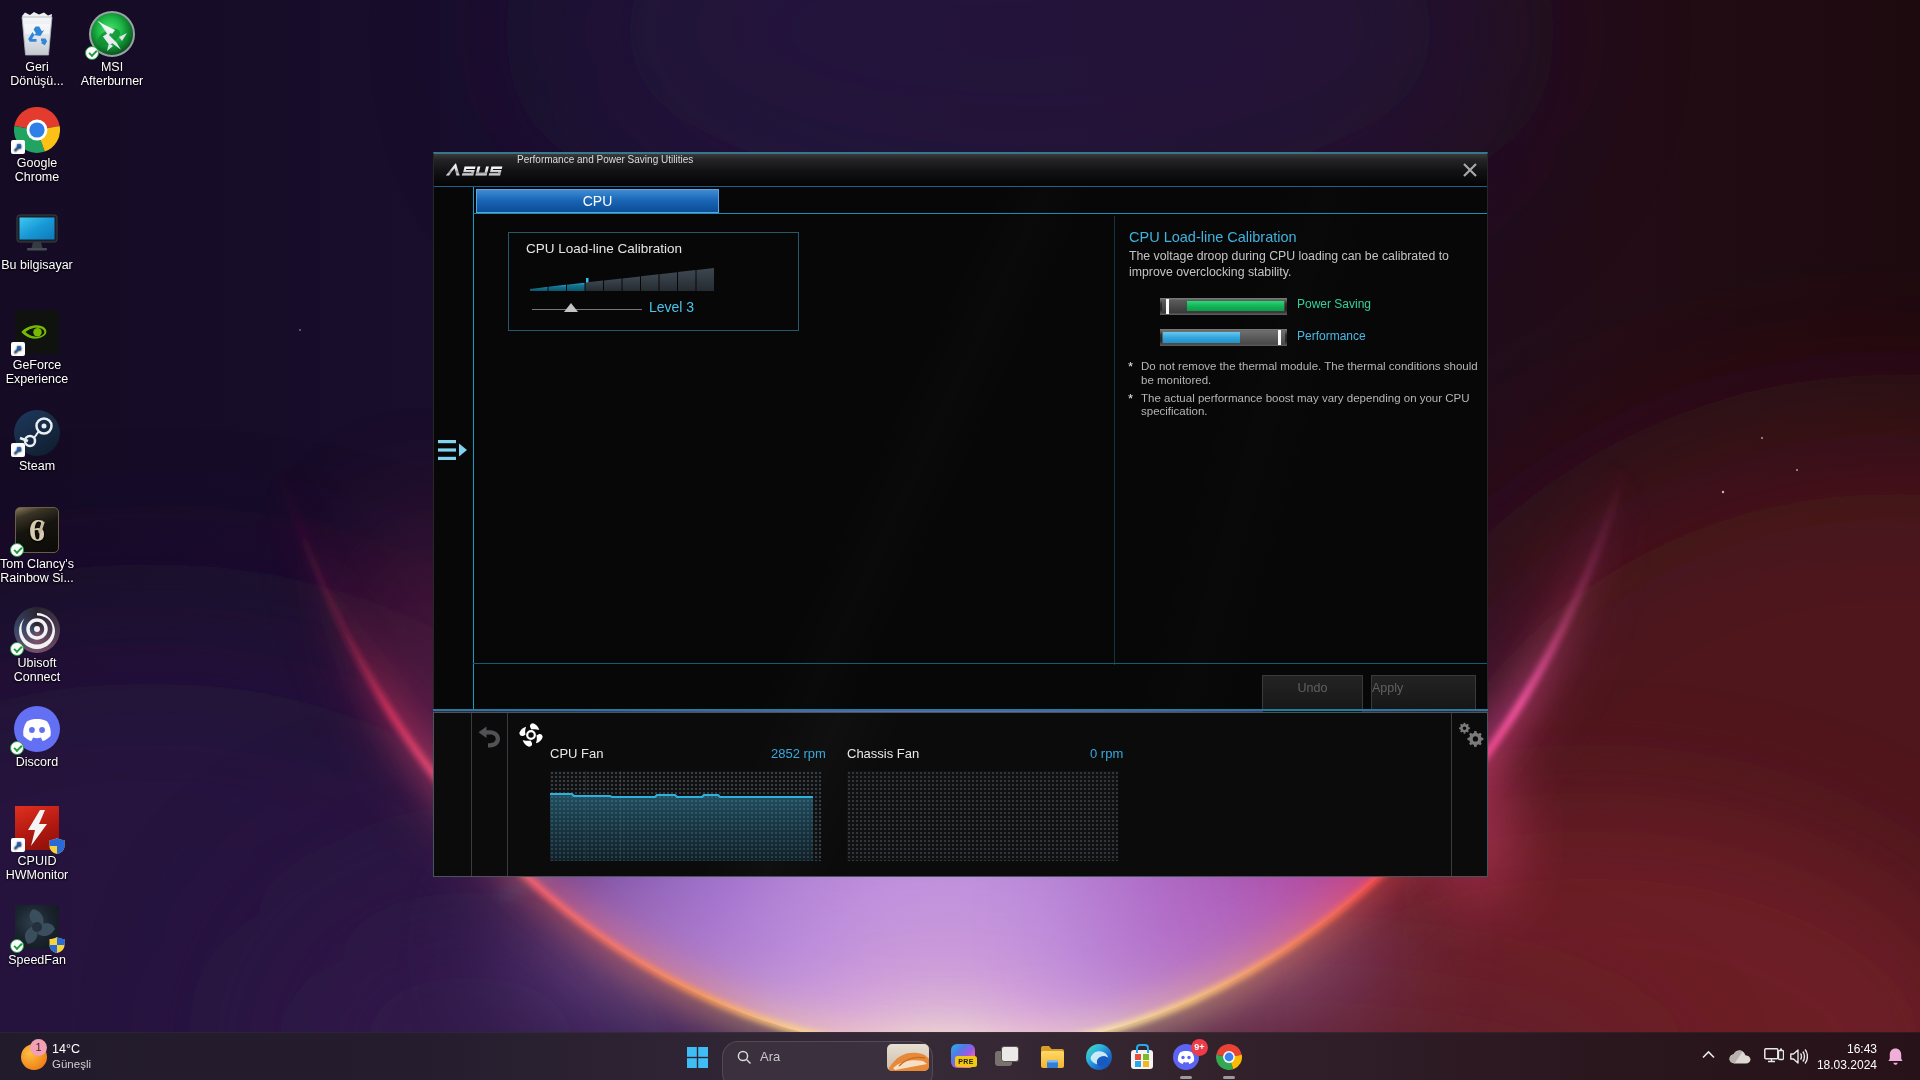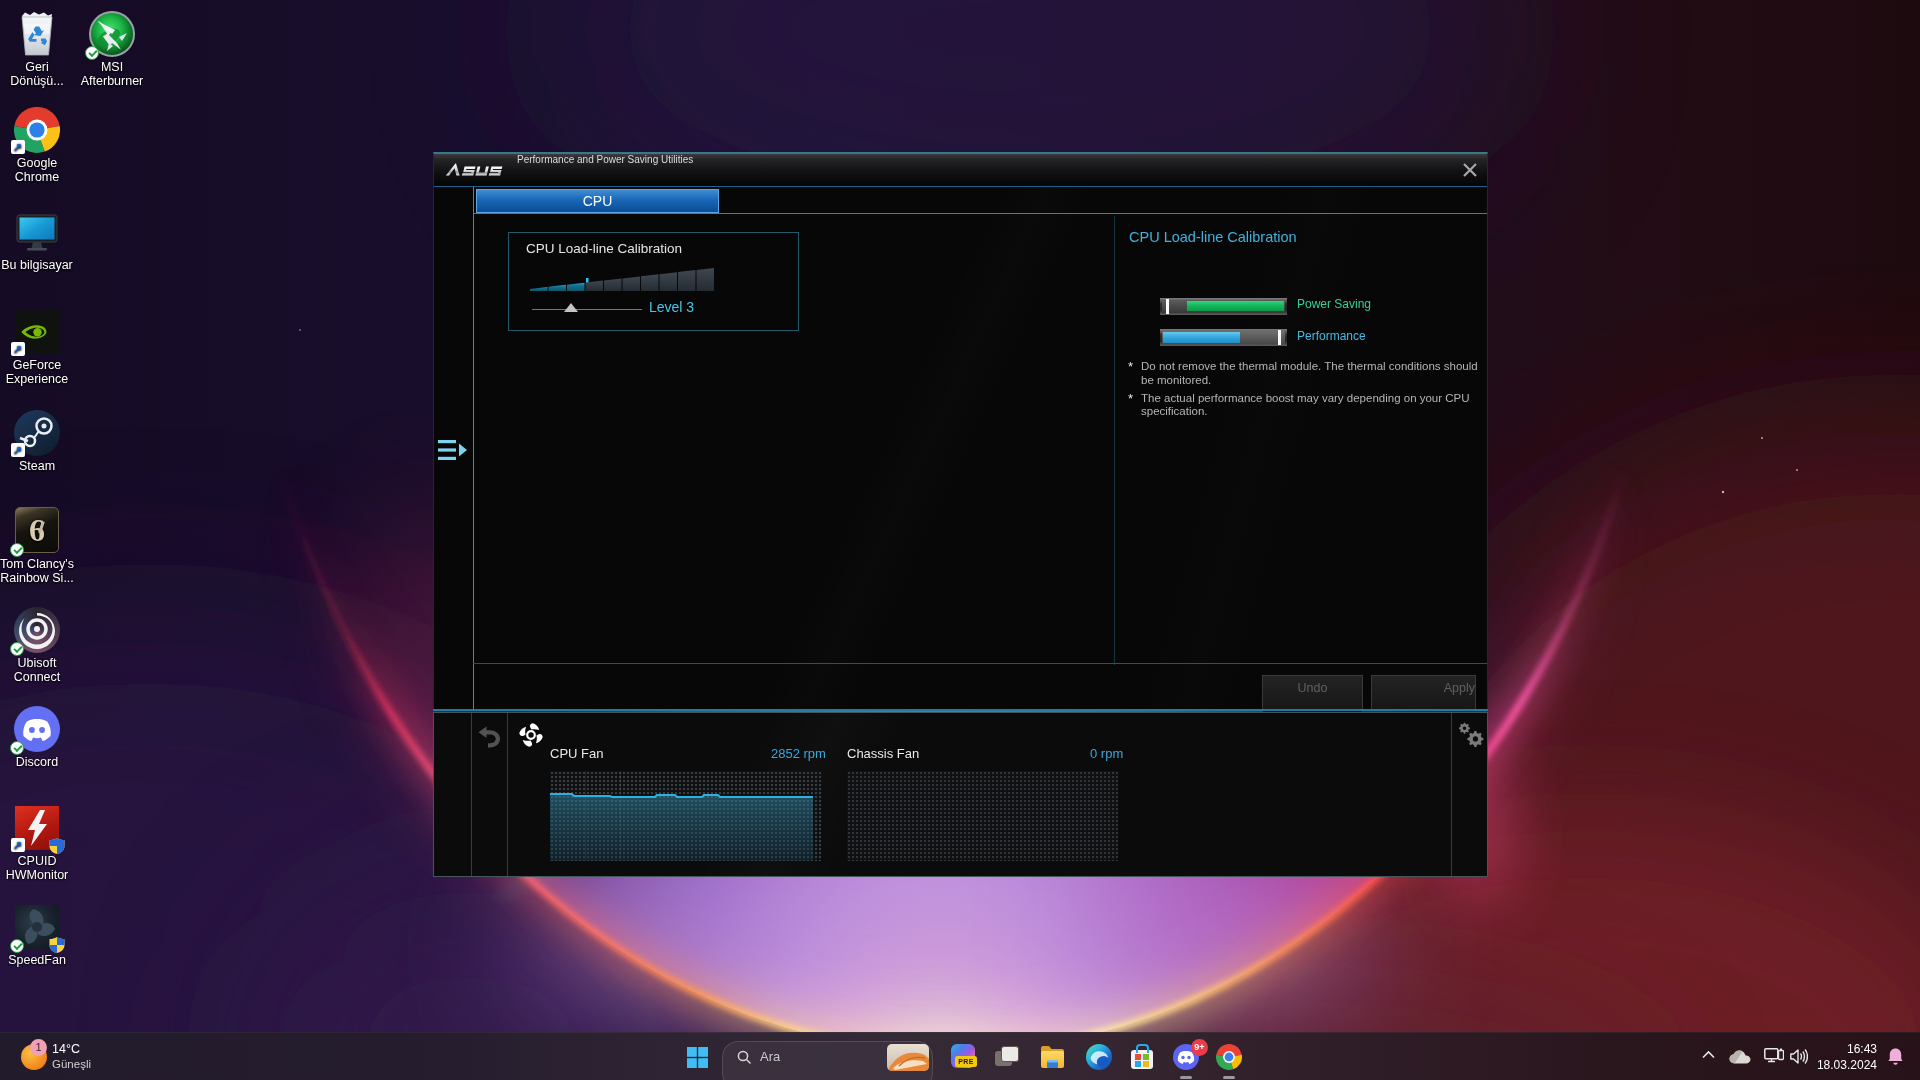--- a/index.html
+++ b/index.html
@@ -391,20 +391,21 @@
 
     <div class="abs" style="left:23px;top:76px;width:110px;height:1px;background:#787878;"></div>
     <svg class="abs" style="left:55px;top:70px;" width="14" height="9" viewBox="0 0 14 9">
       <path d="M7 0 L14 9 L0 9 Z" fill="#c4c4c4"></path>
     </svg>
     <span class="abs" style="left:140px;top:66px;font-size:14px;color:#4cc2ea;">Level 3</span>
   </div>
 
   <div class="abs" style="left:695px;top:75px;width:345px;">
     <div style="font-size:14.5px;color:#41b1dd;">CPU Load-line Calibration</div>
+    <div style="font-size:12.3px;color:#c3c3c3;margin-top:4px;line-height:15.5px;">The voltage droop during CPU loading can be calibrated to improve overclocking stability.</div>
   </div>
 
   <div class="abs" style="left:726px;top:144px;width:127px;height:17px;
       background:linear-gradient(180deg,#7e7e7e,#2e2e2e 35%,#232323 70%,#5f5f5f);padding:2px;">
     <div style="position:relative;width:100%;height:100%;background:linear-gradient(180deg,#5c5c5c,#383838);">
       <div class="abs" style="left:4px;top:-1px;width:3px;height:15px;background:#fafafa;"></div>
       <div class="abs" style="left:25px;top:1px;width:97px;height:10px;background:linear-gradient(180deg,#2bd878 0%,#12b256 55%,#0c9c4a 100%);"></div>
     </div>
   </div>
   <span class="abs" style="left:863px;top:143px;font-size:12px;color:#35cf9e;">Power Saving</span>
@@ -425,21 +426,21 @@
     </div>
     <div style="position:relative;padding-left:13px;">
       <span style="position:absolute;left:0;top:0;color:#e8e8e8;font-size:13px;">*</span>
       The actual performance boost may vary depending on your CPU specification.
     </div>
   </div>
 
   <div class="abs" style="left:39px;top:509px;width:1014px;height:1px;background:#155a74;"></div>
 
   <div class="abs" style="left:828px;top:521px;width:101px;height:40px;background:linear-gradient(180deg,#232324,#161617);border:1px solid #3a3a3c;color:#606062;font-size:12.5px;text-align:center;line-height:25px;">Undo</div>
-  <div class="abs" style="left:937px;top:521px;width:105px;height:36px;background:linear-gradient(180deg,#232324,#161617);border:1px solid #3a3a3c;color:#606062;font-size:12.5px;text-align:right;line-height:25px;">Apply</div>
+  <div class="abs" style="left:937px;top:521px;width:105px;height:36px;background:linear-gradient(180deg,#232324,#161617);border:1px solid #3a3a3c;color:#606062;font-size:12.5px;text-align:left;line-height:25px;">Apply</div>
 
   <div class="abs" style="left:-1px;top:555px;width:1055px;height:2px;background:#1d7e9e;"></div>
 </div>
 
 <div id="monwin">
 
   <div class="abs" style="left:37px;top:0;width:1px;height:163px;background:#333d42;"></div>
   <div class="abs" style="left:73px;top:0;width:1px;height:163px;background:#333d42;"></div>
   <div class="abs" style="left:1017px;top:0;width:1px;height:163px;background:#333d42;"></div>
 

